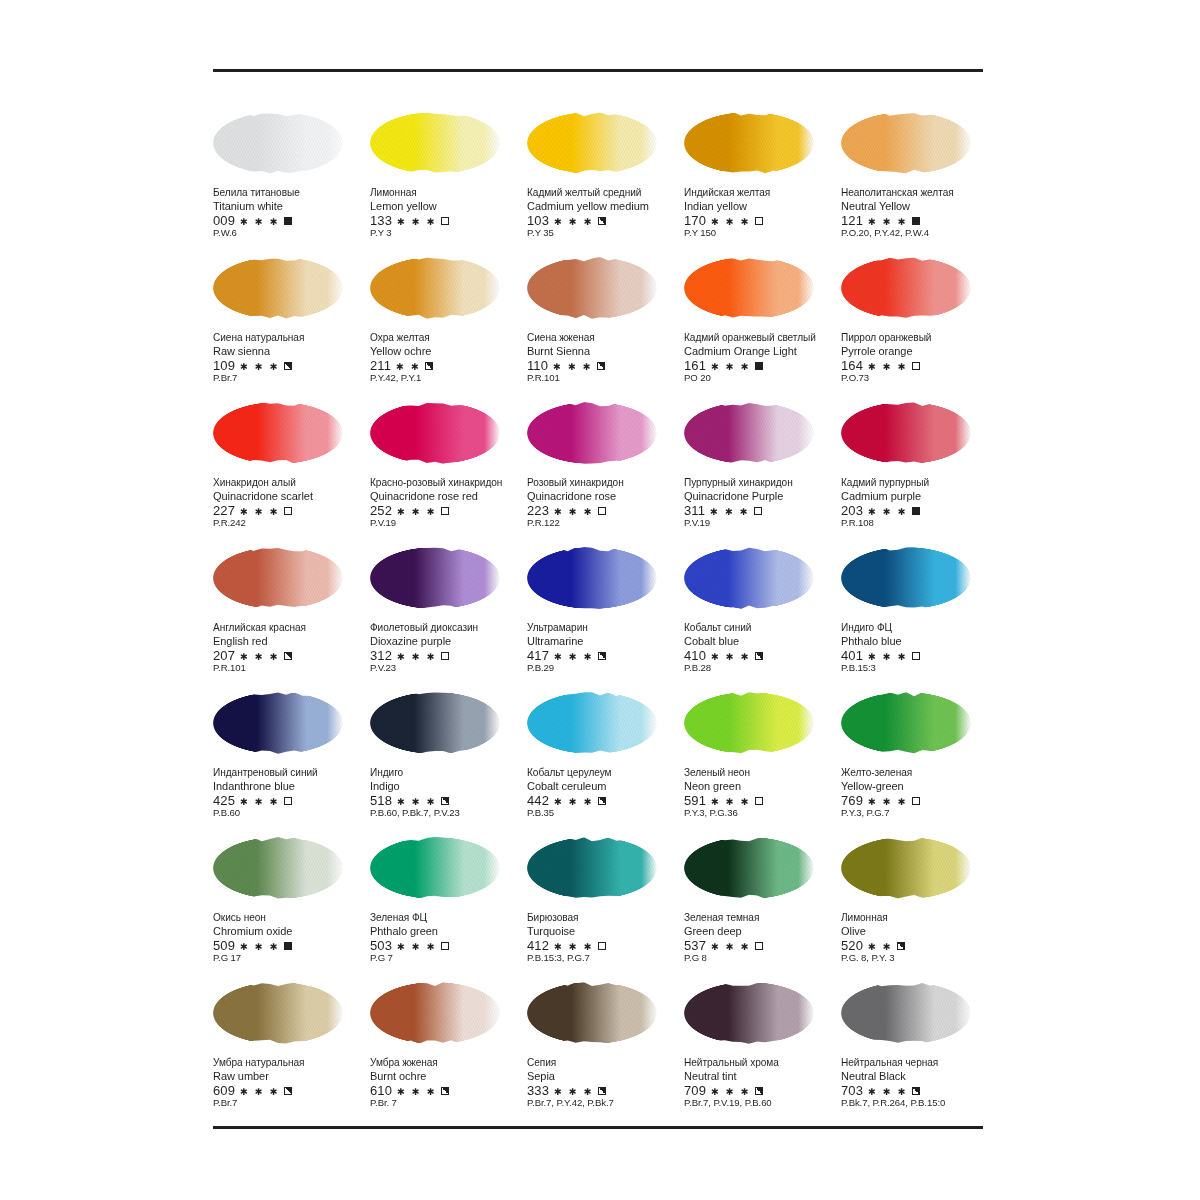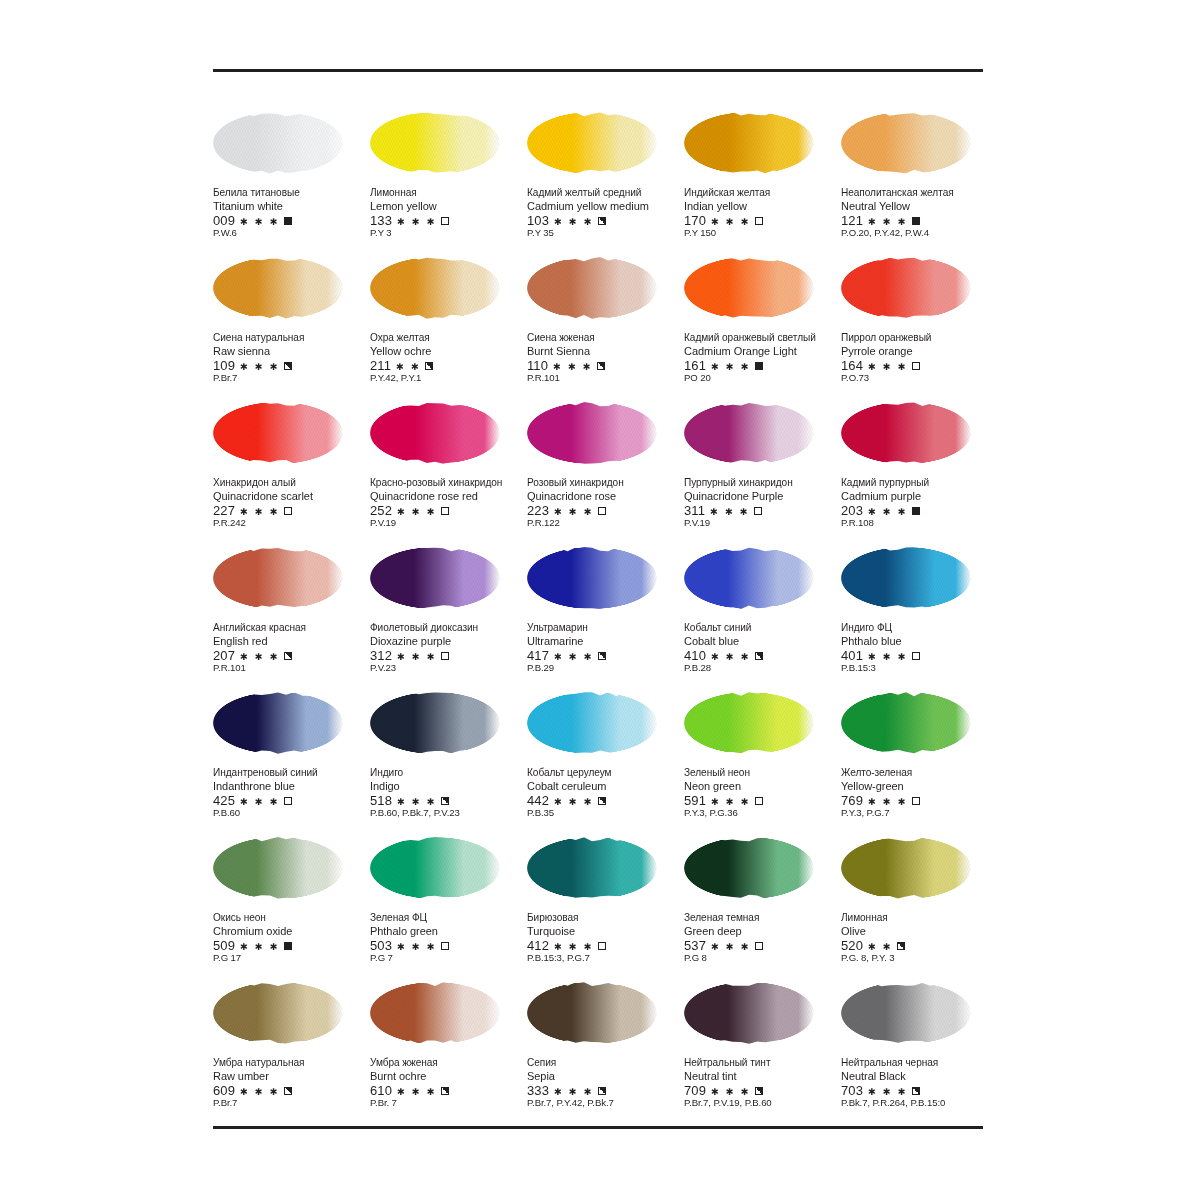--- a/index.html
+++ b/index.html
@@ -644,21 +644,21 @@
             <span class="opacity-box semi"></span>
           </div>
           <div class="pigment">P.Br.7, P.Y.42, P.Bk.7</div>
         </div>
       </div>
       <div class="cell">
         <div class="swatch-wrap">
           <div class="swatch" style="background: linear-gradient(to right, rgb(59, 37, 50) 0%, rgb(59, 37, 50) 34%, rgb(179, 162, 174) 72%, rgb(179, 162, 174) 88%, rgba(255, 255, 255, 0) 100%); clip-path: polygon(0% 5.6%, 6.3% 1.3%, 12.5% 3.4%, 18.8% 6.2%, 25% 2.4%, 31.3% 3%, 37.5% 6.2%, 43.8% 6.2%, 50% 6.2%, 56.3% 1.5%, 62.5% 1.6%, 68.8% 2.1%, 75% 2%, 81.3% 5.6%, 87.5% 0.5%, 93.8% 3.7%, 100% 7%, 100% 7.7%, 100% 97.6%, 93.8% 98.2%, 87.5% 97.6%, 81.3% 98.9%, 75% 93.2%, 68.8% 95.2%, 62.5% 97.2%, 56.3% 95.9%, 50% 99.6%, 43.8% 96.8%, 37.5% 96.5%, 31.3% 93.9%, 25% 94.6%, 18.8% 99%, 12.5% 96.2%, 6.3% 94.8%, 0% 93.6%, 0% 92.5%);"></div>
         </div>
         <div class="labels">
-          <div class="name-ru">Нейтральный тинт</div>
+          <div class="name-ru">Нейтральный хрома</div>
           <div class="name-en">Neutral tint</div>
           <div class="code-line">
             <span class="code">709</span>
             <span class="stars">✱ ✱ ✱</span>
             <span class="opacity-box semi"></span>
           </div>
           <div class="pigment">P.Br.7, P.V.19, P.B.60</div>
         </div>
       </div>
       <div class="cell">

